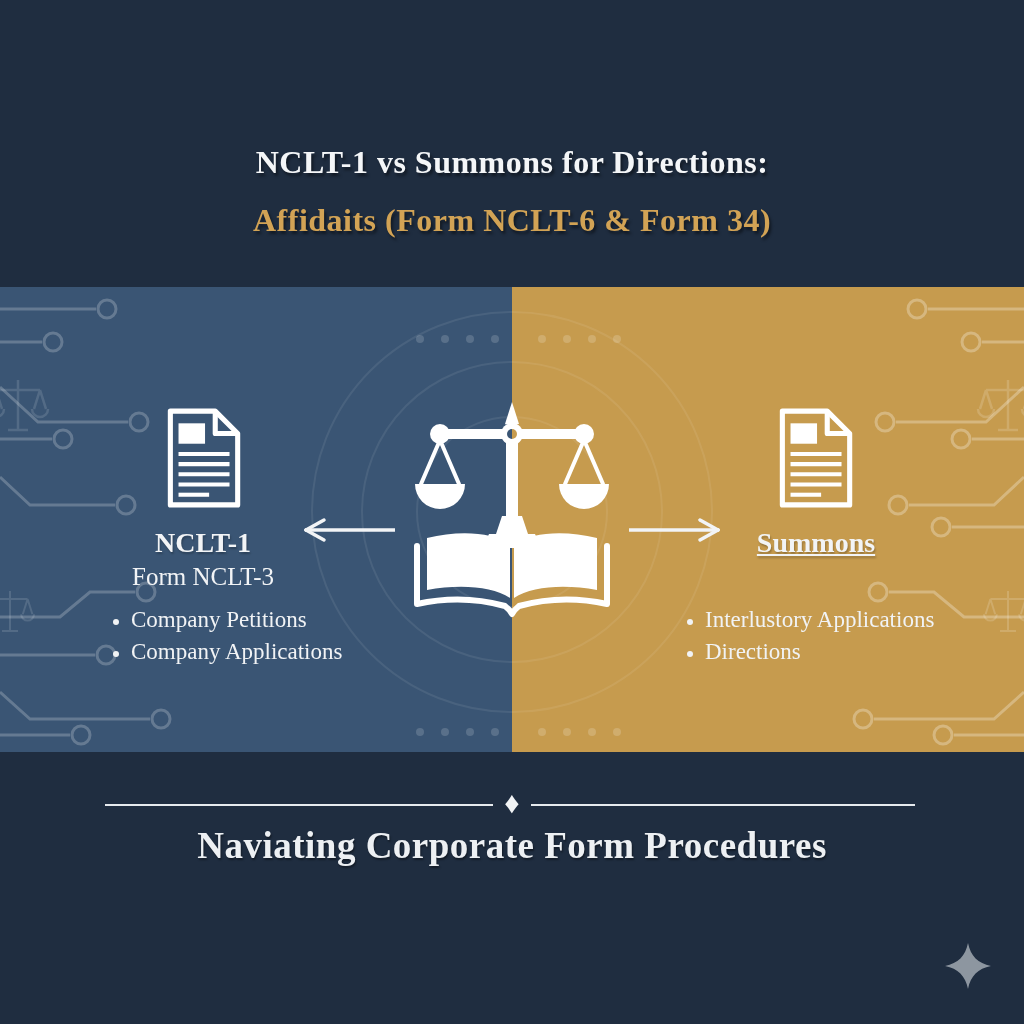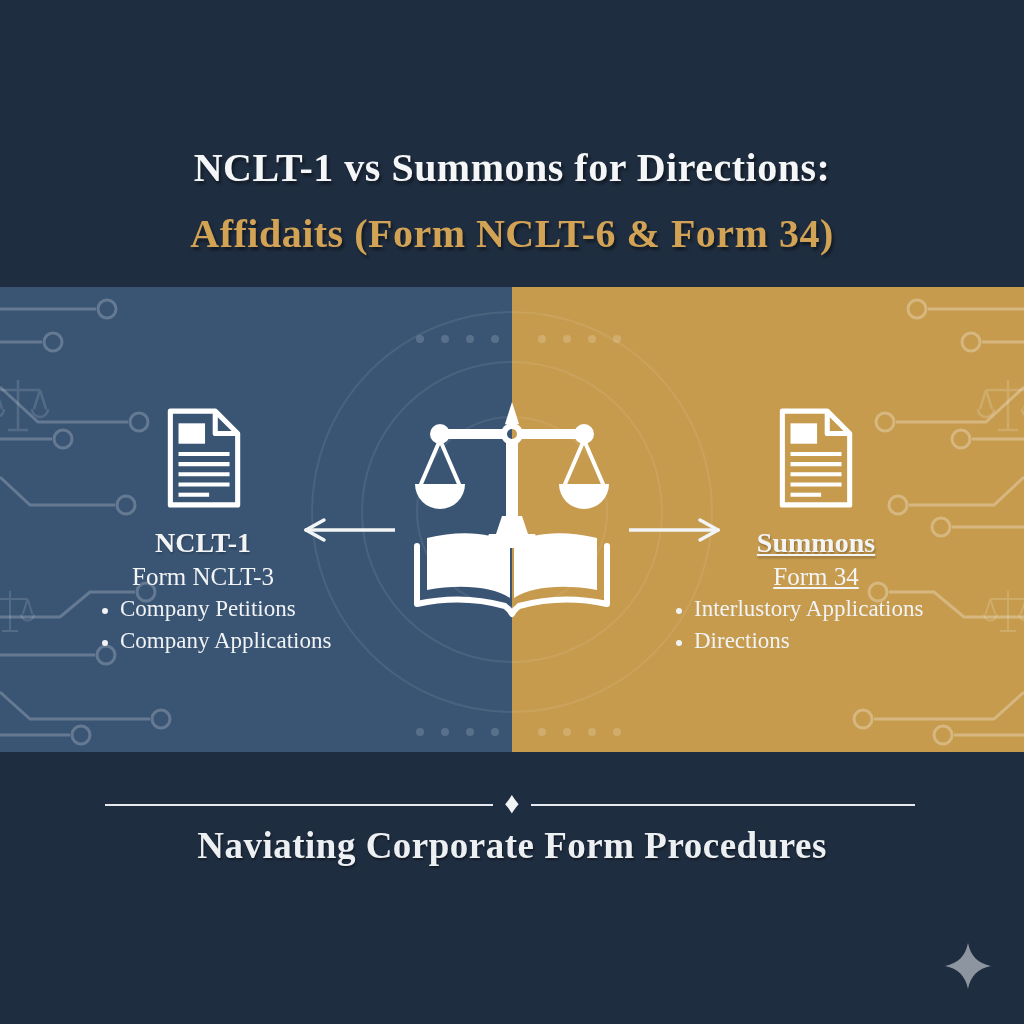--- a/index.html
+++ b/index.html
@@ -1,43 +1,43 @@
 <!DOCTYPE html>
 <html><head>
 <meta charset="utf-8">
 <style>
   html,body{margin:0;padding:0;background:#1f2d40;}
   .stage{position:relative;width:1024px;height:1024px;background:#1f2d40;overflow:hidden;
          font-family:"Liberation Serif", serif;}
 
   
   .title-line{position:absolute;left:0;width:1024px;text-align:center;font-weight:700;
-              font-size:40px;letter-spacing:.5px;text-shadow:2px 3px 3px rgba(0,0,0,.45);}
+              font-size:32px;letter-spacing:.5px;text-shadow:2px 3px 3px rgba(0,0,0,.45);}
   .title-1{top:144px;color:#f4f6f8;}
-  .title-2{top:210px;color:#d2a355;}
+  .title-2{top:202px;color:#d2a355;}
 
   
   .band{position:absolute;top:287px;left:0;width:1024px;height:563px;overflow:hidden;}
   .half{position:absolute;top:0;height:465px;width:512px;}
   .half-left{left:0;background:#3a5574;}
   .half-right{left:512px;background:#c69b4e;}
   .decor{position:absolute;pointer-events:none;}
 
   .doc-icon{position:absolute;top:120px;width:82px;height:102px;}
   .doc-left{left:162px;}
   .doc-right{left:774px;}
 
   .panel-heading{position:absolute;width:320px;text-align:center;color:#f2f4f6;
                  font-size:28px;font-weight:700;top:240px;text-shadow:1px 2px 2px rgba(0,0,0,.25);}
   .panel-sub{position:absolute;width:320px;text-align:center;color:#f2f4f6;
              font-size:25px;font-weight:400;top:276px;}
   .ph-left,.ps-left{left:43px;}
   .ph-right,.ps-right{left:656px;text-decoration:underline;}
 
-  .panel-bullets{position:absolute;top:306px;margin:0;padding-left:22px;list-style:disc;
+  .panel-bullets{position:absolute;top:306px;margin:11px;padding-left:22px;list-style:disc;
                  color:#f1f3f5;font-size:23px;line-height:32px;}
   .pb-left{left:98px;}
   .pb-right{left:672px;}
   .panel-bullets li::marker{color:#f1f3f5;font-size:19px;}
 
   .center-icon{position:absolute;left:407px;top:111px;width:210px;height:222px;}
   .arrow{position:absolute;top:228px;width:95px;height:30px;}
   .arrow-left{left:300px;}
   .arrow-right{left:629px;}
 
@@ -224,21 +224,20 @@
     </svg>
 
     <div class="panel-heading ph-left">NCLT-1</div>
     <div class="panel-sub ps-left">Form NCLT-3</div>
     <ul class="panel-bullets pb-left">
       <li>Company Petitions</li>
       <li>Company Applications</li>
     </ul>
 
     <div class="panel-heading ph-right">Summons</div>
-    <div class="panel-sub ps-right">Form 34</div>
     <ul class="panel-bullets pb-right">
       <li>Interlustory Applications</li>
       <li>Directions</li>
     </ul>
   </div>
 
   <div class="divider-seg div-l"></div>
   <div class="divider-seg div-r"></div>
   <div class="divider-diamond">♦</div>
   <div class="tagline">Naviating Corporate Form Procedures</div>

